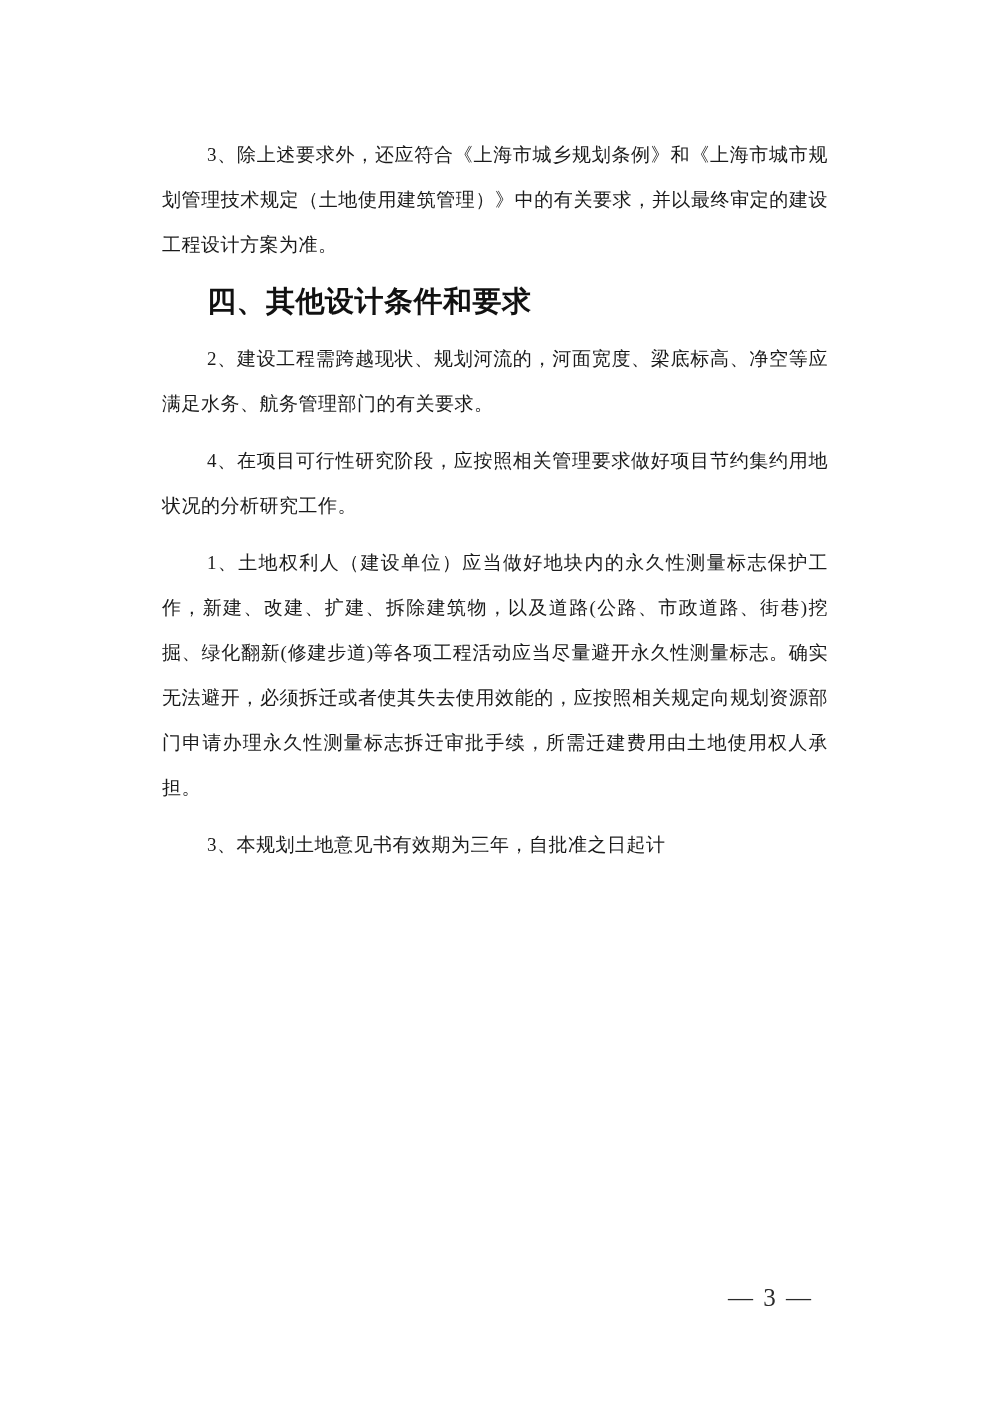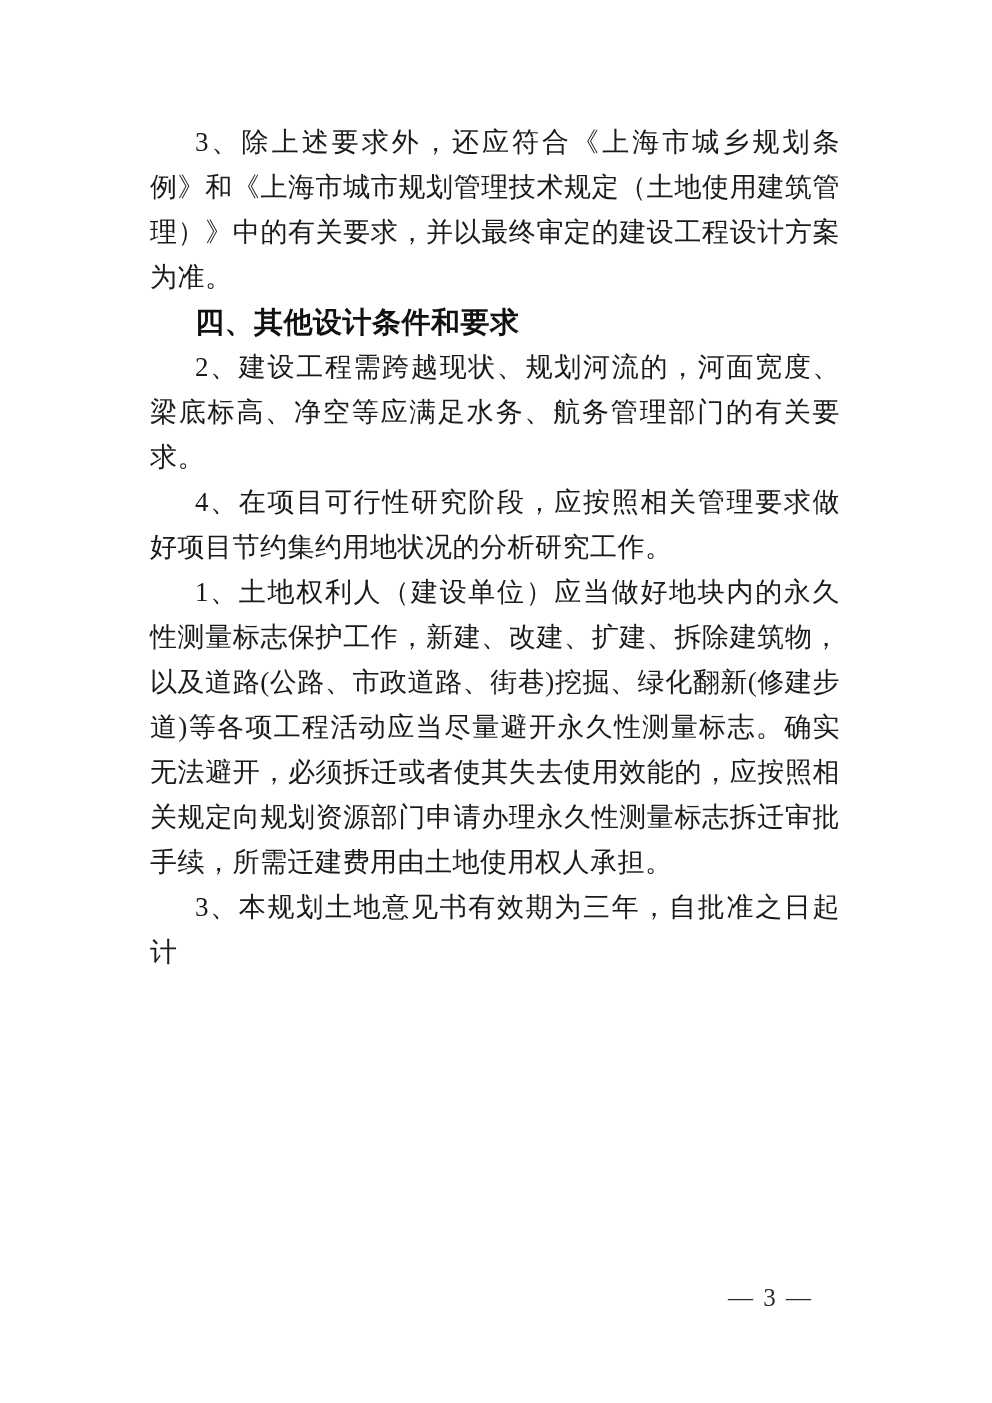--- a/index.html
+++ b/index.html
@@ -23,31 +23,31 @@
     height: 1403px;
     background: #ffffff;
   }
   .text-block {
     position: absolute;
     left: 150px;
     top: 120px;
     width: 690px;
   }
   .para {
-    margin: 0;
-    font-size: 27px;
+    margin: 12px;
+    font-size: 19px;
     line-height: 45px;
     text-align: justify;
     text-justify: inter-ideograph;
     text-indent: 45px;
     letter-spacing: 0.5px;
     font-family: "Liberation Serif", "DejaVu Serif", serif;
   }
   .heading {
-    margin: 0;
+    margin: 12px;
     font-size: 29px;
     line-height: 45px;
     font-weight: bold;
     text-indent: 45px;
     letter-spacing: 0.5px;
     font-family: "Liberation Sans", "DejaVu Sans", sans-serif;
     color: #111111;
   }
   .page-footer {
     position: absolute;

